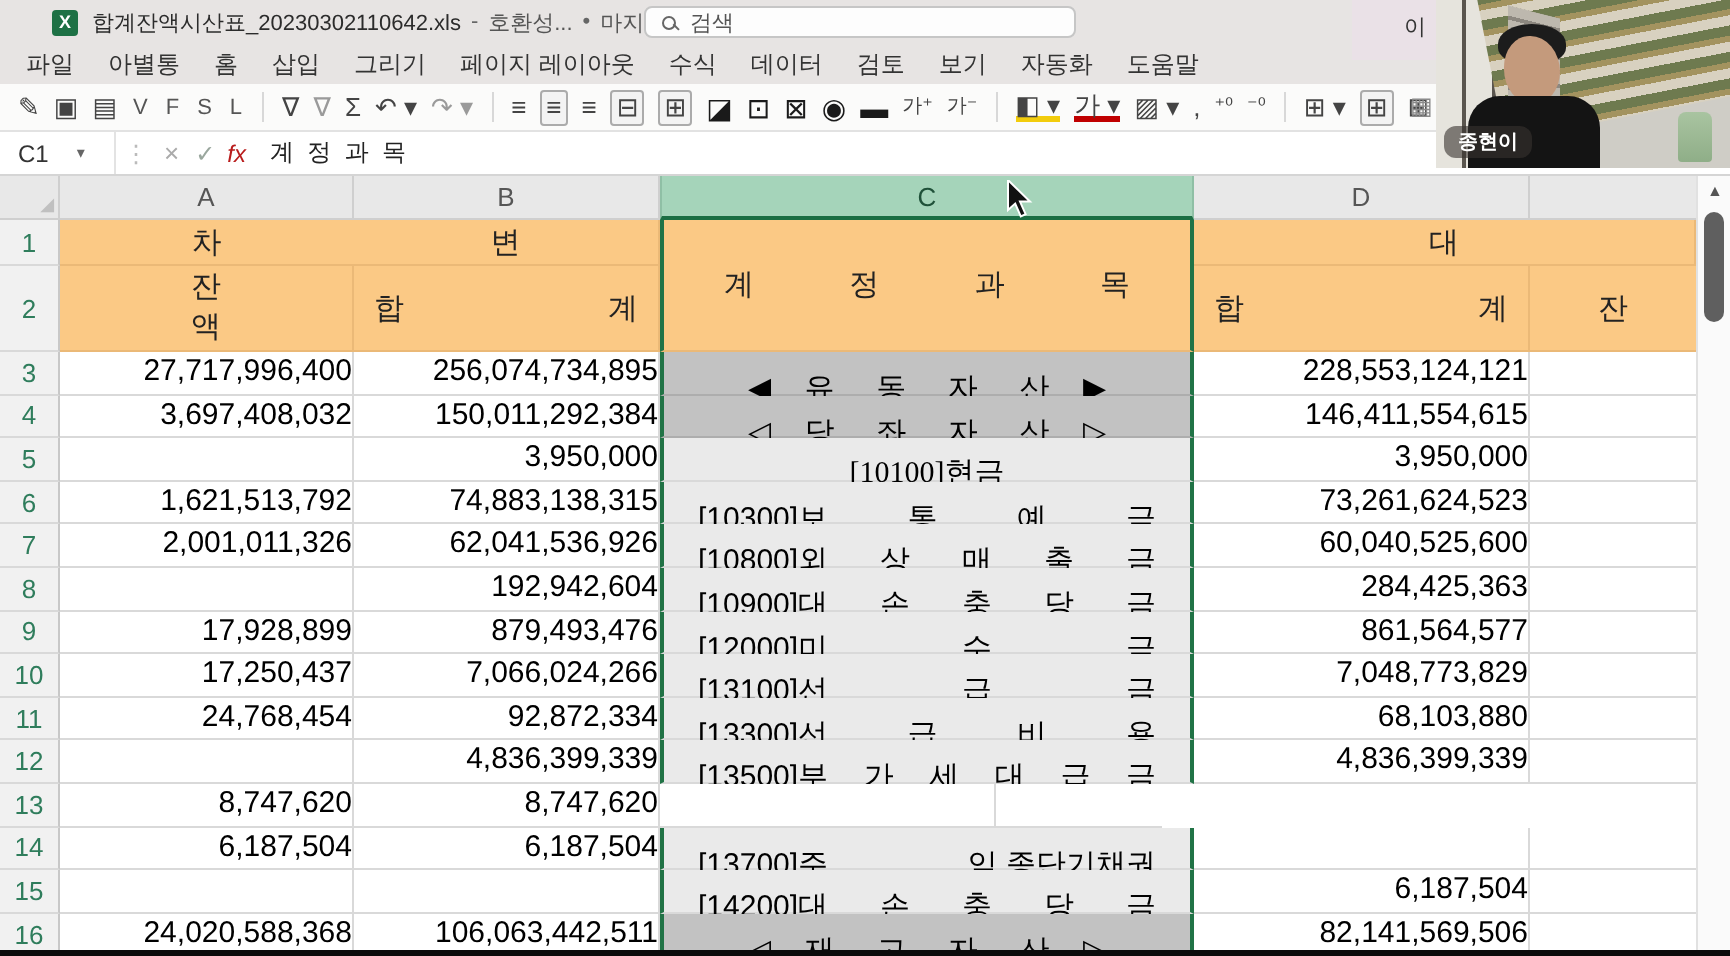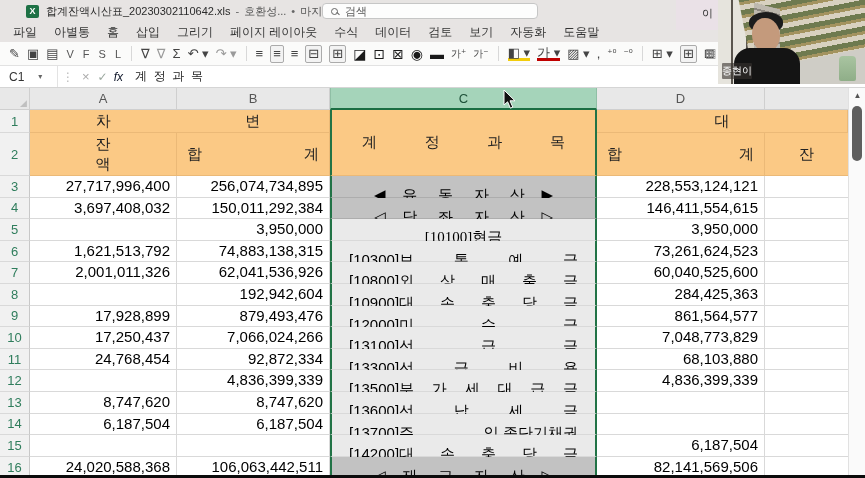--- a/index.html
+++ b/index.html
@@ -34,21 +34,21 @@
   .toolbar .fill{border-bottom:3px solid #F2CC0C;line-height:11px;}
   .toolbar .fontcolor{border-bottom:3px solid #C00000;line-height:11px;}
 
   
   .formulabar{position:absolute;left:0;top:66px;width:865px;height:22px;background:#FFF;border-bottom:1px solid #D5D5D5;display:flex;align-items:center;font-size:12px;color:#333;}
   .namebox{width:58px;height:100%;border-right:1px solid #E3E3E3;display:flex;align-items:center;padding-left:9px;gap:14px;}
   .namebox .nb-caret{font-size:8px;color:#666;}
   .fb-dots{color:#bbb;margin:0 4px;}
   .fb-x{color:#ababab;font-size:13px;margin:0 4px;}
   .fb-check{color:#9aa79e;font-size:12px;margin:0 4px;}
-  .fb-fx{font-style:italic;color:#0f172a;margin:0 6px 0 2px;font-size:12px;}
+  .fb-fx{font-style:italic;color:#b91c1c;margin:0 6px 0 2px;font-size:12px;}
   .fb-input{white-space:pre;color:#222;padding-left:6px;}
 
   
   .colhdrs{position:absolute;left:0;top:88px;width:848px;height:22px;display:flex;background:#E8E8E8;}
   .ch{height:22px;border-right:1px solid #CFCFCF;border-bottom:1px solid #CFCFCF;display:flex;align-items:center;justify-content:center;font-size:13px;color:#565656;background:#E8E8E8;}
   .ch.corner{width:30px;justify-content:flex-end;align-items:flex-end;color:#C0C0C0;font-size:9px;padding:0 2px 1px 0;}
   .ch.cA{width:147px;} .ch.cB{width:153px;} .ch.cD{width:168px;} .ch.cE{width:83px;border-right:none;}
   .ch.cC{width:267px;background:#A5D4BA;color:#1F5139;border-left:1px solid #8FBFA5;border-right:1px solid #8FBFA5;border-bottom:2px solid #1B6E43;}
 
   .hdrarea{position:absolute;left:0;top:110px;width:848px;height:66px;}
@@ -59,21 +59,21 @@
   .dist{display:block;width:100%;text-align:justify;text-align-last:justify;}
   .c-title{padding:0 30px;}
   .pad10{padding:0 10px;}
   .a2txt{white-space:pre-line;text-align:center;width:100%;line-height:20px;}
   .greenLR{border-left:2px solid #217346 !important;border-right:2px solid #217346 !important;}
 
   .datarows{position:absolute;left:0;top:176px;width:848px;height:302px;overflow:hidden;}
   .drow{display:flex;height:21.6px;}
   .rn{width:30px;background:#F1F1F1;border-right:1px solid #C8C8C8;border-bottom:1px solid #D9D9D9;color:#2F7D5C;font-size:13px;display:flex;align-items:center;justify-content:center;flex:none;}
   .cell{border-right:1px solid #D9D9D9;border-bottom:1px solid #D9D9D9;background:#fff;font-size:15px;color:#000;line-height:20.6px;flex:none;}
-  .num{text-align:right;padding-right:6px;white-space:nowrap;overflow:hidden;}
+  .num{text-align:right;white-space:nowrap;overflow:hidden;}
   .ca{width:147px;} .cb{width:153px;} .cd{width:168px;} .ce{width:83px;border-right:none;}
   .cc{width:267px;background:#EAEAEA;border-left:2px solid #217346;border-right:2px solid #217346;padding:8px;}
   .cc[data-cfill="gray"]{background:#C2C2C2;border-bottom-color:#ADADAD;}
   .cc > span{display:block;width:100%;font-size:15px;line-height:21.2px;}
   .cc > span[data-cstyle="dist"]{text-align:justify;text-align-last:justify;padding:0 9px;}
   .cc > span[data-cstyle="dist-wide"]{text-align:justify;text-align-last:justify;padding:0 34px;}
   .cc > span[data-cstyle="center"]{text-align:center;font-family:Liberation Serif, serif;}
 
   
   .scrollbar{position:absolute;left:848px;top:88px;width:17px;height:390px;background:#FAFAFA;border-left:1px solid #E1E1E1;z-index:10;}
@@ -85,21 +85,21 @@
 
   
   .webcam{position:absolute;left:718px;top:0;width:147px;height:84px;background:#CFCDC6;overflow:hidden;z-index:30;}
   .wc-window{position:absolute;left:0;top:0;width:54px;height:84px;background:repeating-linear-gradient(90deg,#E6E4DD 0 13px,#5A554E 13px 15px);}
   .wc-seats{position:absolute;right:-14px;top:-16px;width:135px;height:74px;transform:rotate(-11deg);background:repeating-linear-gradient(180deg,#6E7A4F 0 5px,#A3935F 5px 8px,#D8D1C0 8px 13px);}
   .wc-stairs{position:absolute;left:36px;top:6px;width:26px;height:70px;transform:skewY(14deg);background:repeating-linear-gradient(180deg,#BDB8AE 0 5px,#8C877F 5px 7px);}
   .wc-head{position:absolute;left:34px;top:18px;width:28px;height:34px;background:#C49A7C;border-radius:46% 54% 48% 52%;}
   .wc-hair{position:absolute;left:31px;top:12px;width:34px;height:20px;background:#1c1c1c;border-radius:50% 50% 40% 40%;}
   .wc-body{position:absolute;left:16px;top:48px;width:66px;height:40px;background:#141414;border-radius:16px 16px 0 0;}
   .wc-bin{position:absolute;right:9px;bottom:3px;width:17px;height:25px;background:linear-gradient(#A9C4A1,#8FAE88);border-radius:4px 4px 2px 2px;}
-  .wc-nametag{position:absolute;left:4px;bottom:5px;background:rgba(55,50,46,.6);color:#fff;font-size:10px;padding:1px 0;border-radius:1px;}
+  .wc-nametag{position:absolute;left:4px;bottom:5px;background:rgba(55,50,46,.6);color:#fff;font-size:10px;padding:1px 7px;border-radius:6px;font-weight:bold;}
 
   .bottom-edge{position:absolute;left:0;bottom:0;width:865px;height:3px;background:#0B0B0B;z-index:50;}
 </style>
 </head>
 <body>
 
 <div class="stage">
 
   <div class="titlebar">
     <span class="xl-logo">X</span>
@@ -342,23 +342,20 @@
           <span data-cstyle="dist">[13500]부 가 세 대 급 금</span>
         </div>
         <div class="cell cd num">4,836,399,339</div>
         <div class="cell ce"></div>
       </div>
 
       <div class="drow">
         <div class="rn">13</div>
         <div class="cell ca num">8,747,620</div>
         <div class="cell cb num">8,747,620</div>
-        <div class="cell cc" data-cfill="light">
-          <span data-cstyle="dist">[13600]선 납 세 금</span>
-        </div>
         <div class="cell cd num"></div>
         <div class="cell ce"></div>
       </div>
 
       <div class="drow">
         <div class="rn">14</div>
         <div class="cell ca num">6,187,504</div>
         <div class="cell cb num">6,187,504</div>
         <div class="cell cc" data-cfill="light">
           <span data-cstyle="dist">[13700]주 . 임.종단기채권</span>

